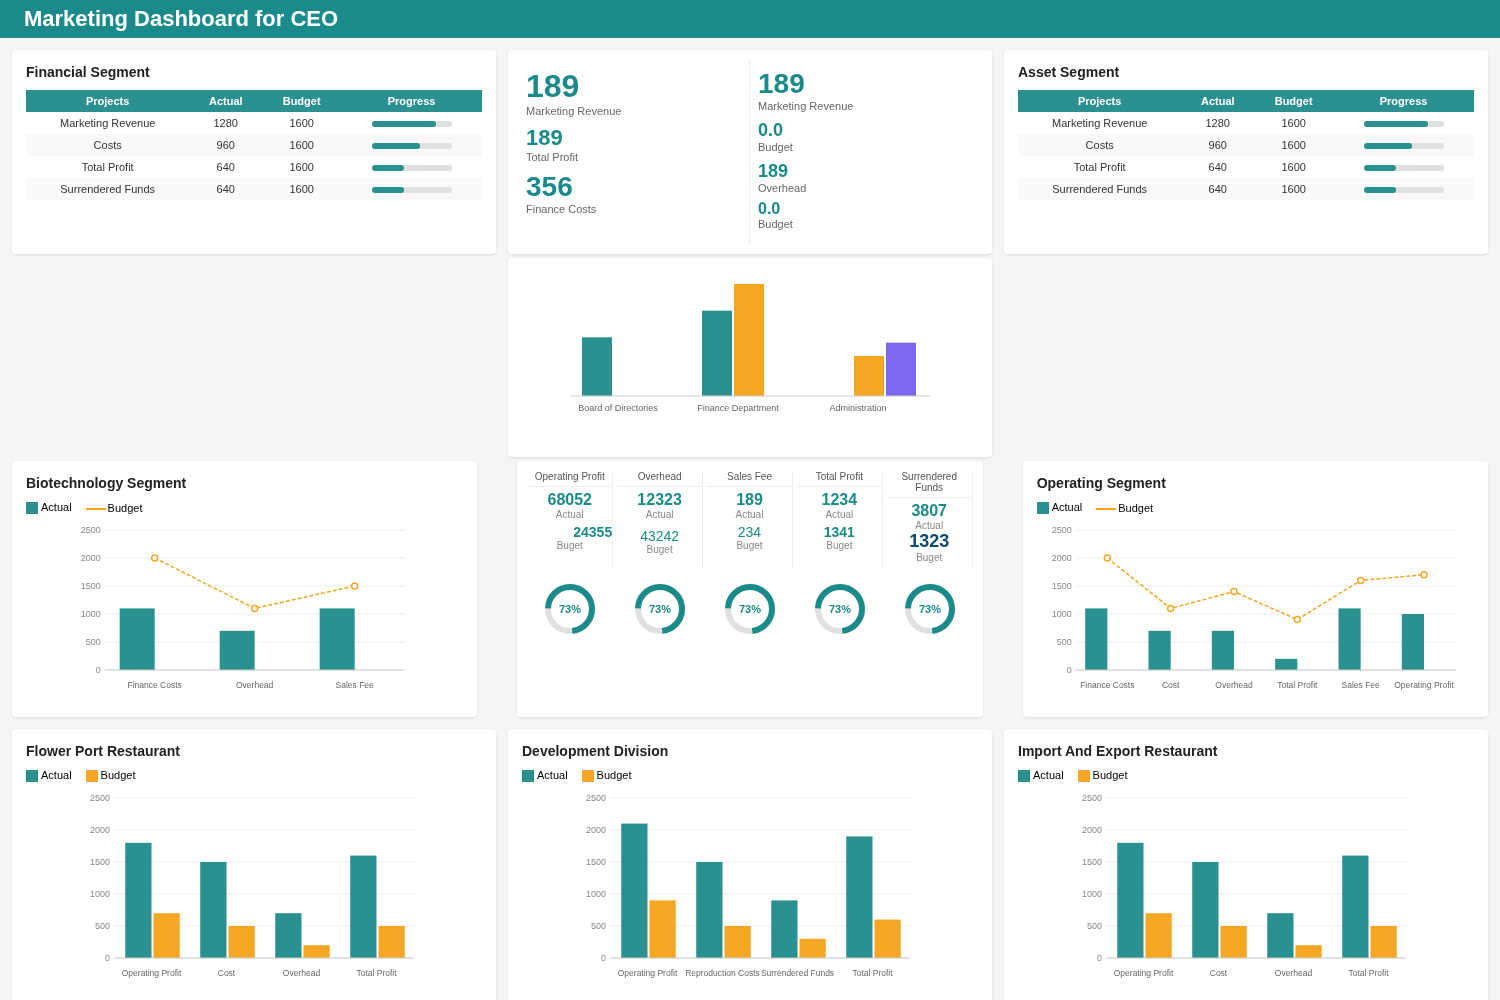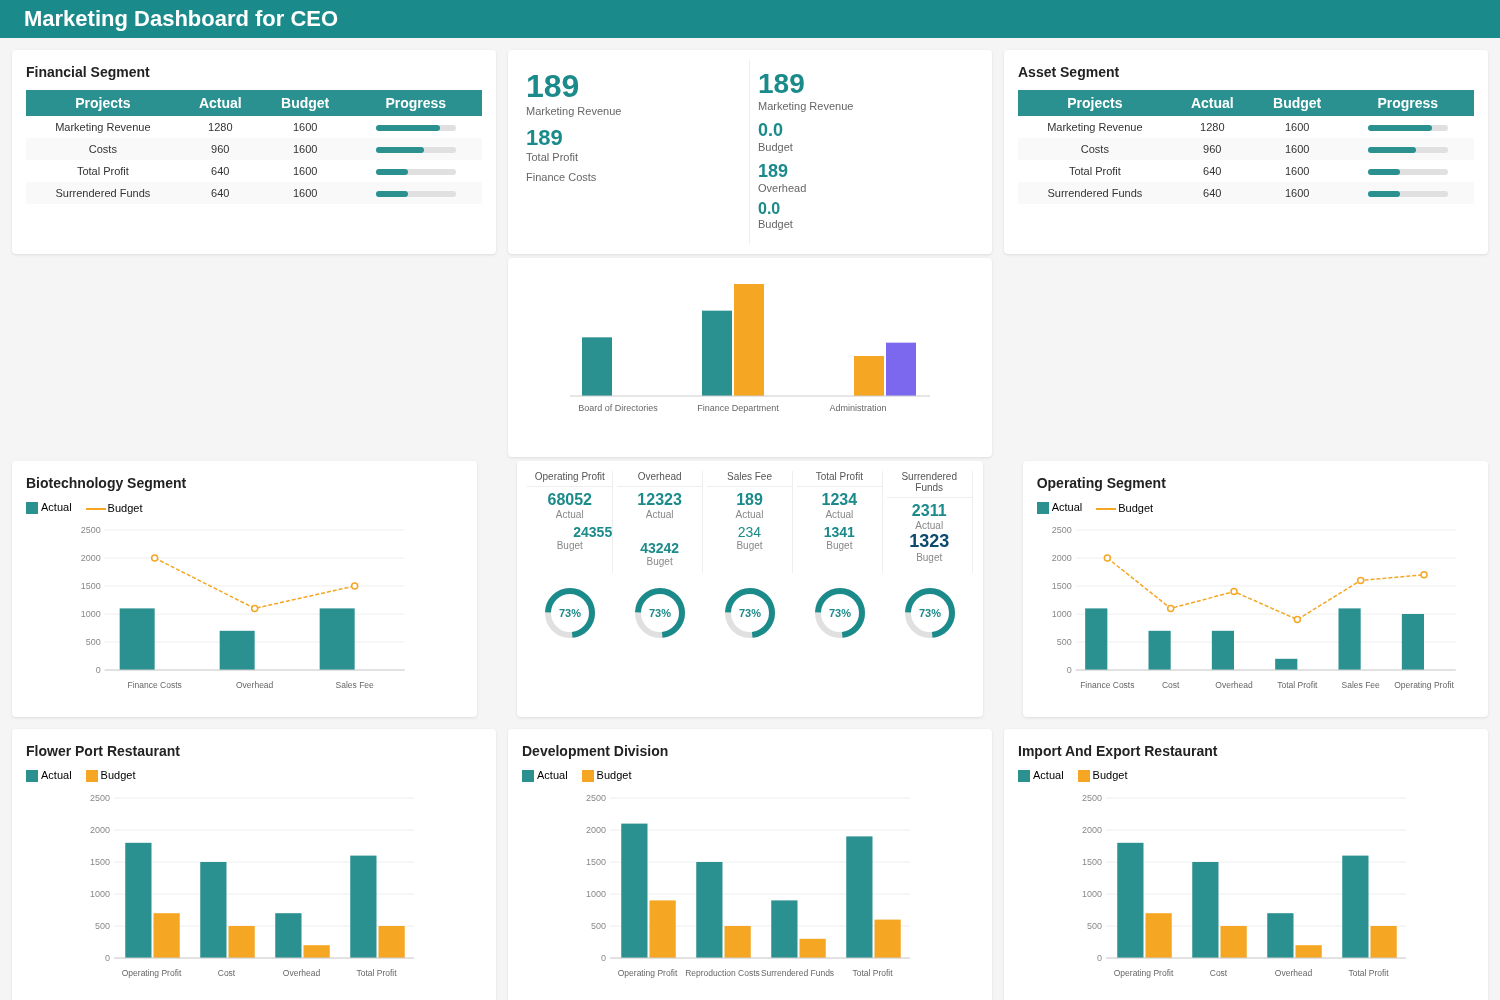--- a/index.html
+++ b/index.html
@@ -38,21 +38,21 @@
       margin-bottom: 10px;
     }
     
     
     .seg-table { width: 100%; border-collapse: collapse; }
     .seg-table th {
       background: #2a9090;
       color: white;
       padding: 5px 8px;
       text-align: center;
-      font-size: 14px;
+      font-size: 11px;
     }
     .seg-table td {
       padding: 5px 8px;
       text-align: center;
       font-size: 11px;
       color: #333;
     }
     .seg-table tr:nth-child(even) td { background: #f9f9f9; }
     
     .progress-bar-container {
@@ -147,20 +147,21 @@
     <div class="card" style="padding:10px;">
       <div style="display:grid; grid-template-columns: 1fr 1fr; gap:0; height:100%;">
         <div style="padding:8px; border-right:1px solid #eee;">
           <div class="big-number">189</div>
           <div class="metric-label">Marketing Revenue</div>
           <div style="margin-top:8px;">
             <div class="big-number" style="font-size:22px;">189</div>
             <div class="metric-label">Total Profit</div>
           </div>
           <div style="margin-top:8px;">
+            <div style="font-size:28px; font-weight:bold; color:#1a8a8a;">356</div>
             <div class="metric-label">Finance Costs</div>
           </div>
         </div>
         <div style="padding:8px;">
           <div class="big-number" style="font-size:28px;">189</div>
           <div class="metric-label">Marketing Revenue</div>
           <div style="margin-top:8px;">
             <span style="font-size:18px; font-weight:bold; color:#1a8a8a;">0.0</span>
             <div class="metric-label">Budget</div>
           </div>
@@ -275,40 +276,40 @@
     <div style="font-size:10px;color:#555;padding-bottom:4px;border-bottom:1px solid #eee;margin-bottom:4px;">Operating Profit</div>
     <div style="font-size:16px;font-weight:bold;color:#1a8a8a;">68052</div>
     <div style="font-size:10px;color:#888;">Actual</div>
     <div style="font-size:14px;font-weight:bold;color:#1a8a8a;margin-top:4px;text-align:right;">24355</div>
     <div style="font-size:10px;color:#888;">Buget</div>
   </div>
           <div style="text-align: center; border-right: 1px solid rgb(238, 238, 238); padding-bottom: 6px;">
     <div style="font-size:10px;color:#555;padding-bottom:4px;border-bottom:1px solid #eee;margin-bottom:4px;">Overhead</div>
     <div style="font-size:16px;font-weight:bold;color:#1a8a8a;">12323</div>
     <div style="font-size:10px;color:#888;">Actual</div>
-    <div style="font-size:14px;font-weight:bold;color:#1a8a8a;margin-top:20px;">43242</div>
+    <div style="font-size:14px;font-weight:normal;color:#1a8a8a;margin-top:8px;">43242</div>
     <div style="font-size:10px;color:#888;">Buget</div>
   </div>
           <div style="text-align: center; border-right: 1px solid rgb(238, 238, 238); padding-bottom: 6px;">
     <div style="font-size:10px;color:#555;padding-bottom:4px;border-bottom:1px solid #eee;margin-bottom:4px;">Sales Fee</div>
     <div style="font-size:16px;font-weight:bold;color:#1a8a8a;">189</div>
     <div style="font-size:10px;color:#888;">Actual</div>
     <div style="font-size:14px;font-weight:normal;color:#1a8a8a;margin-top:4px;">234</div>
     <div style="font-size:10px;color:#888;">Buget</div>
   </div>
           <div style="text-align: center; border-right: 1px solid rgb(238, 238, 238); padding-bottom: 6px;">
     <div style="font-size:10px;color:#555;padding-bottom:4px;border-bottom:1px solid #eee;margin-bottom:4px;">Total Profit</div>
     <div style="font-size:16px;font-weight:bold;color:#1a8a8a;">1234</div>
     <div style="font-size:10px;color:#888;">Actual</div>
     <div style="font-size:14px;font-weight:bold;color:#1a8a8a;margin-top:4px;">1341</div>
     <div style="font-size:10px;color:#888;">Buget</div>
   </div>
           <div style="text-align: center; border-right: 1px solid rgb(238, 238, 238); padding-bottom: 6px;">
     <div style="font-size:10px;color:#555;padding-bottom:4px;border-bottom:1px solid #eee;margin-bottom:4px;">Surrendered Funds</div>
-    <div style="font-size:16px;font-weight:bold;color:#1a8a8a;">2311</div>
+    <div style="font-size:16px;font-weight:bold;color:#1a8a8a;">3807</div>
     <div style="font-size:10px;color:#888;">Actual</div>
     <div style="font-size:18px;font-weight:bold;color:#0c4a6e;margin-top:0;">1323</div>
     <div style="font-size:10px;color:#888;">Buget</div>
   </div>
         </div>
       <div style="display:grid; grid-template-columns:repeat(5,1fr); gap:4px; margin-top:10px;" id="donut-row">
           <div style="display: flex; justify-content: center; align-items: center;">
     <svg width="60" height="60" viewBox="0 0 60 60">
       <circle cx="30" cy="30" r="22" fill="none" stroke="#e0e0e0" stroke-width="6"></circle>
       <circle cx="30" cy="30" r="22" fill="none" stroke="#1a8a8a" stroke-width="6" stroke-dasharray="100.90795603330415 37.32212072464674" stroke-dashoffset="34.55751918948772" transform="rotate(-90 30 30)"></circle>

